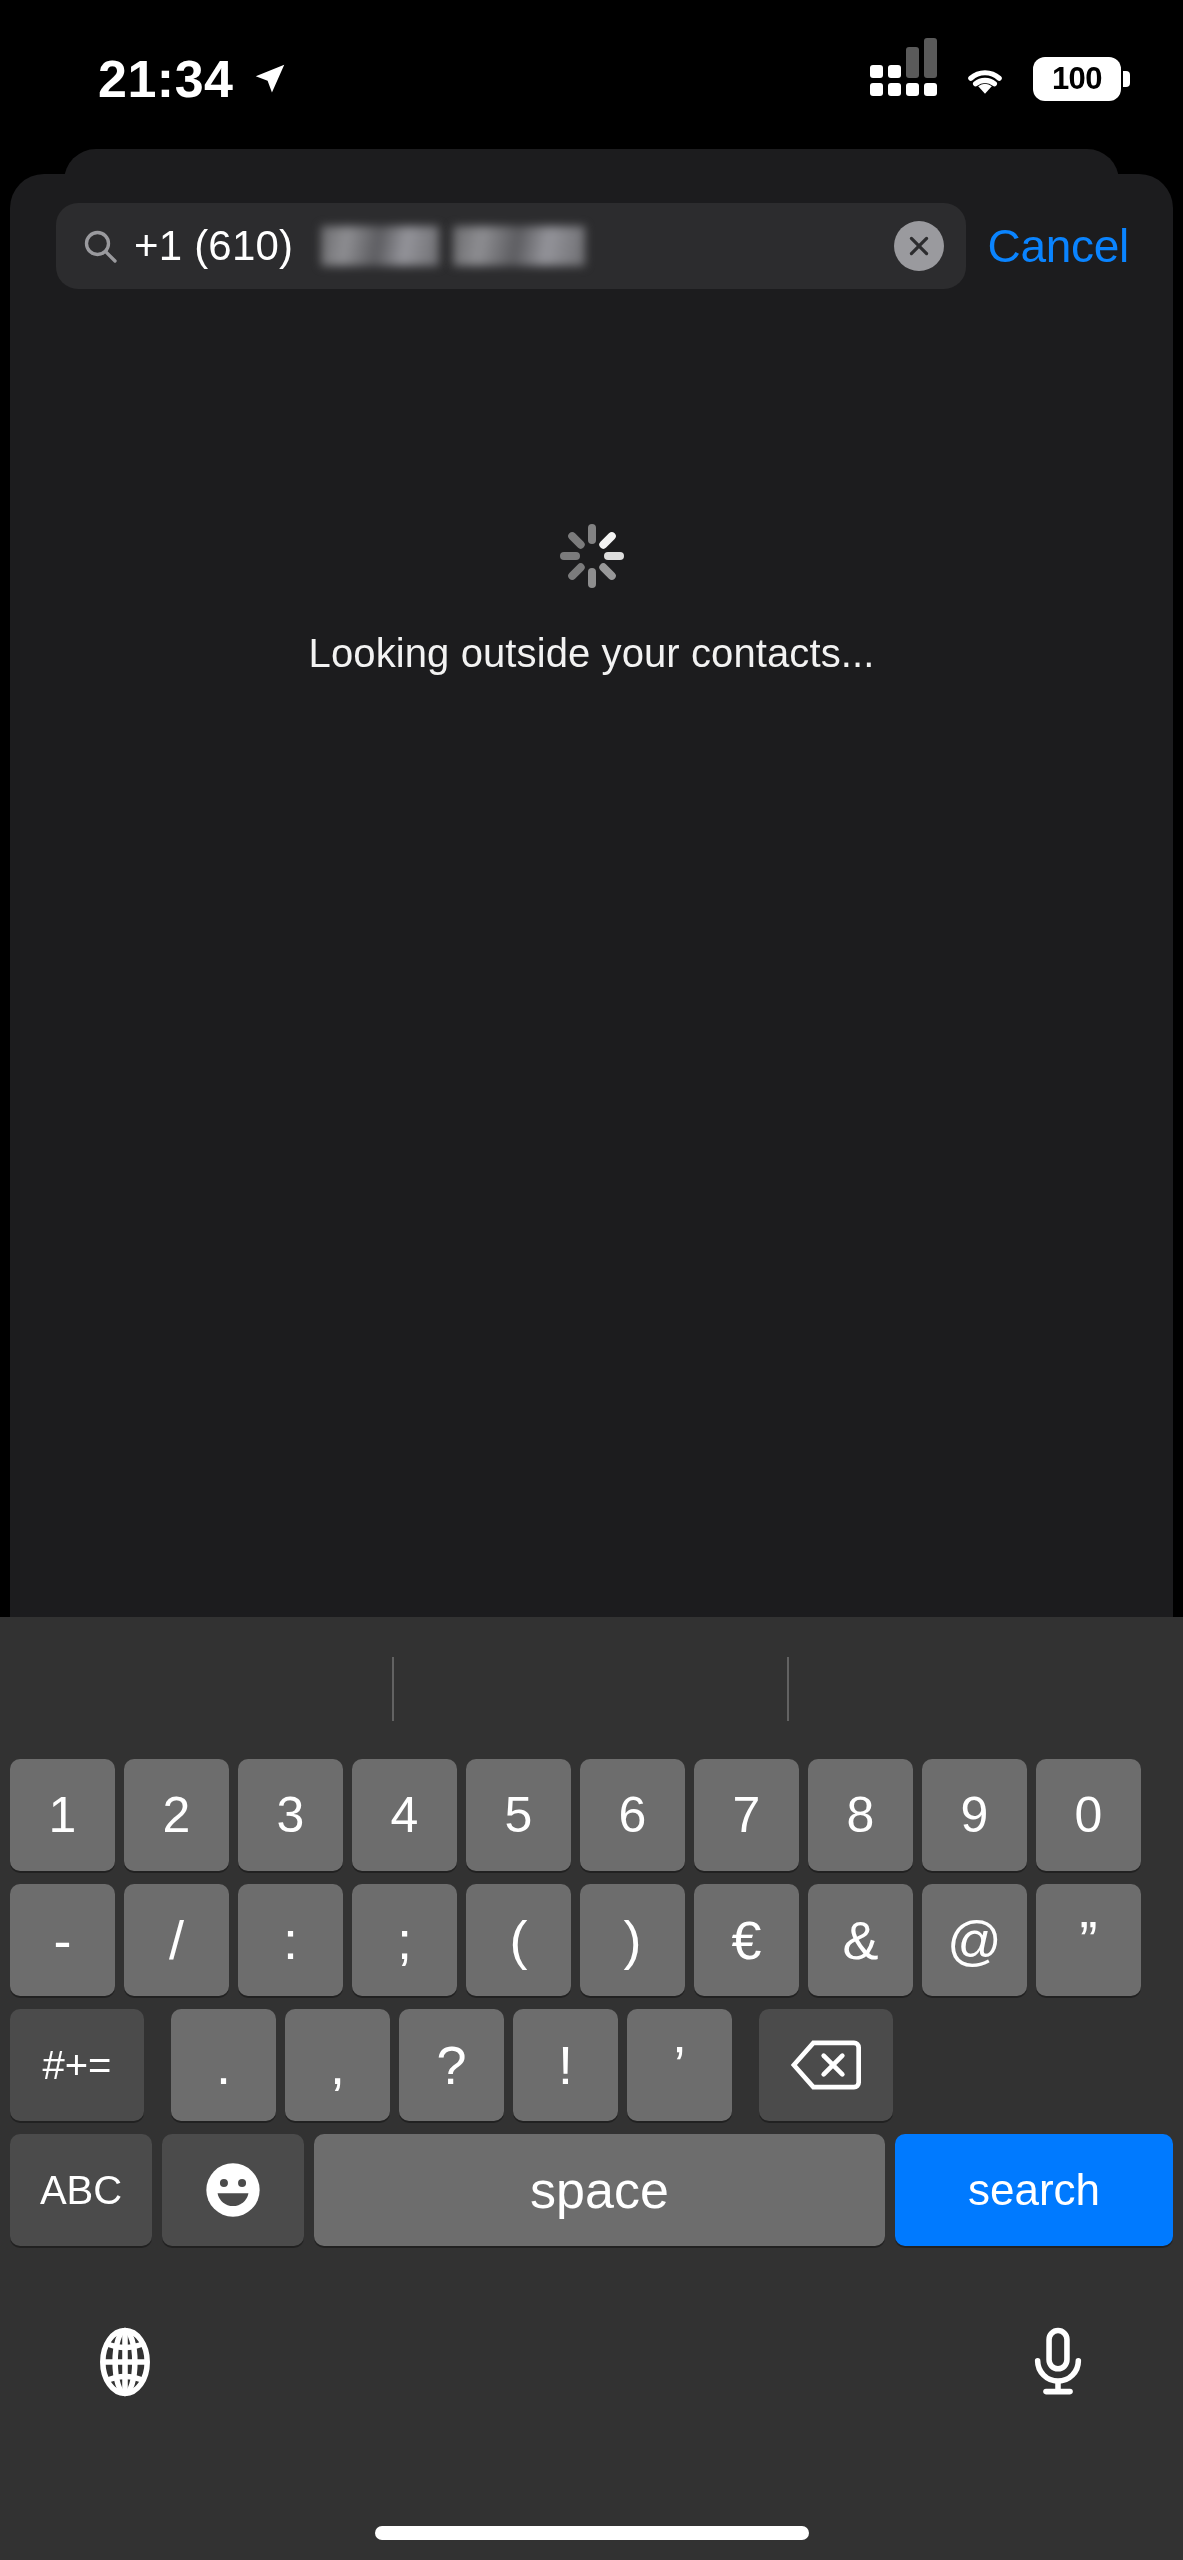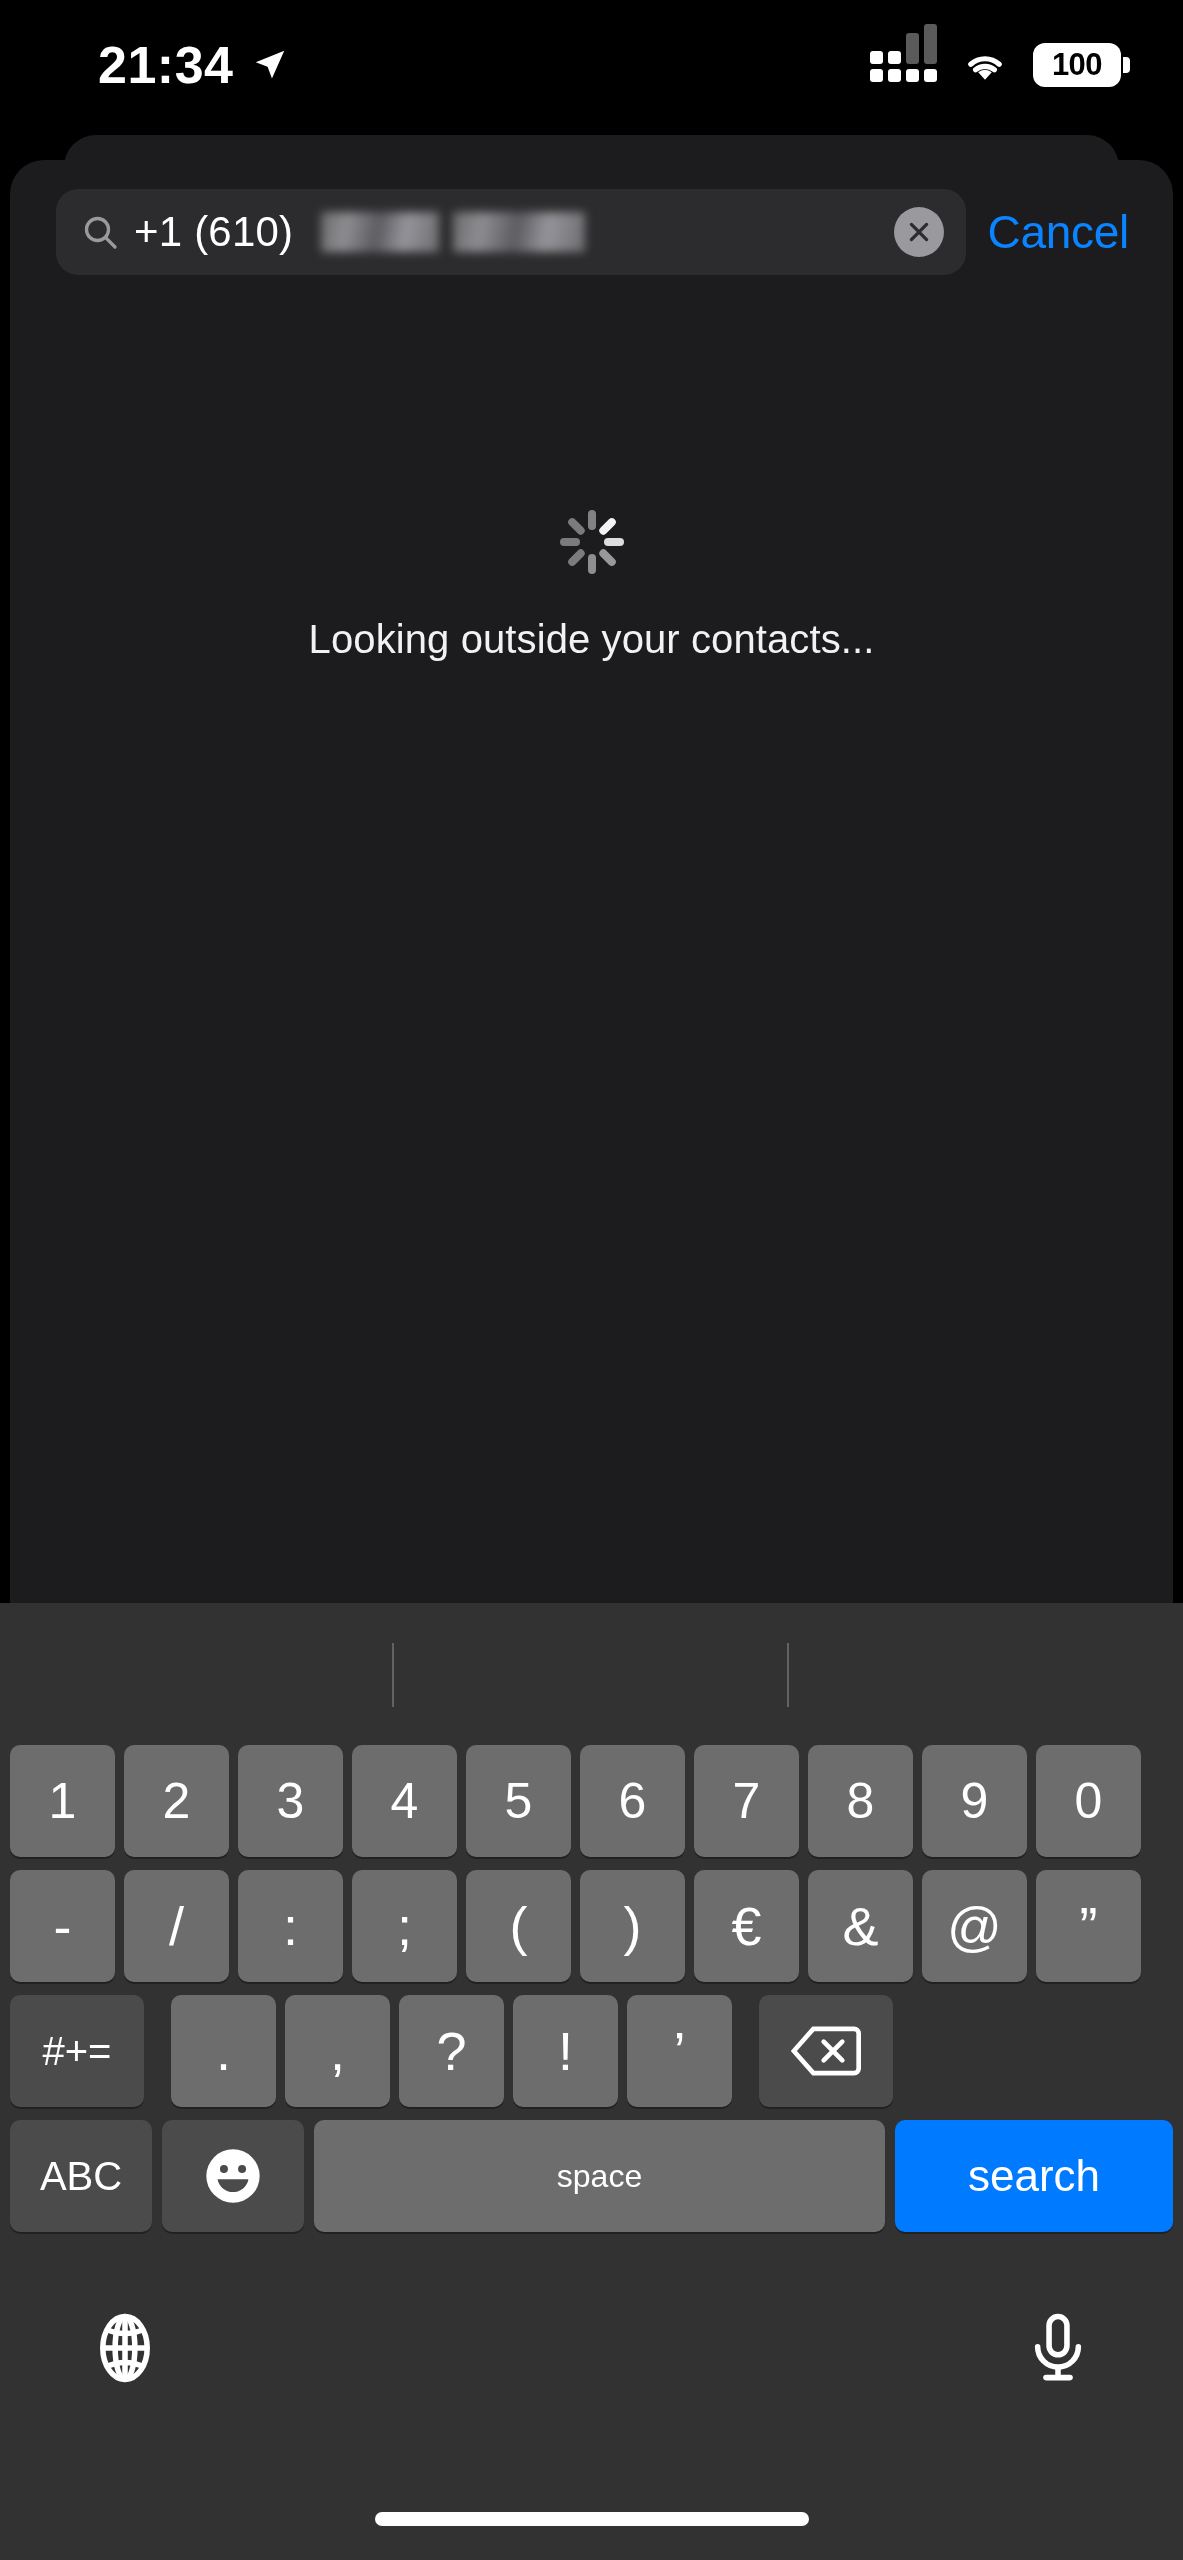--- a/index.html
+++ b/index.html
@@ -2,21 +2,21 @@
 <html><head>
 <meta charset="utf-8">
 <style>
   * { margin:0; padding:0; box-sizing:border-box; }
   html,body {
     width:1183px; height:2560px;
     background:#000;
     font-family:"Liberation Sans", sans-serif;
     overflow:hidden;
   }
-  .screen { position:relative; width:1183px; height:2516px; background:#000; }
+  .screen { position:relative; width:1183px; height:2516px; background:#000;margin-top:14px; }
 
   
   .statusbar {
     position:absolute; top:0; left:0; width:1183px; height:130px;
     display:flex; align-items:center; justify-content:space-between;
     padding:0 62px 0 98px; color:#fff;
   }
   .sb-left { display:flex; align-items:center; gap:18px; }
   .sb-time { font-size:52px; font-weight:600; letter-spacing:0.5px; line-height:1; }
   .loc-arrow { width:36px; height:36px; display:block; }
@@ -141,21 +141,21 @@
   .row4 .key { height:112px; }
 
   .k-shift { width:134px; font-size:40px; margin-right:27px; }
   .k-mid { width:105px; margin-right:9px; }
   .k-del { width:134px; margin-left:18px; }
   .del-icon { width:70px; height:52px; }
 
   .k-abc { width:142px; font-size:40px; margin-right:10px; }
   .k-emoji { width:142px; margin-right:10px; }
   .emoji-icon { width:64px; height:64px; }
-  .k-space { flex:1; font-size:32px; margin-right:10px; }
+  .k-space { flex:1; font-size:52px; margin-right:10px; }
   .k-search { width:278px; font-size:44px; }
 
   .kb-bottom {
     position:absolute; top:655px; left:0; width:1183px; height:180px;
     display:flex; align-items:center; justify-content:space-between;
     padding:0 88px;
   }
   .globe-icon, .mic-icon { width:74px; height:74px; display:block; }
 
   .home-indicator {

